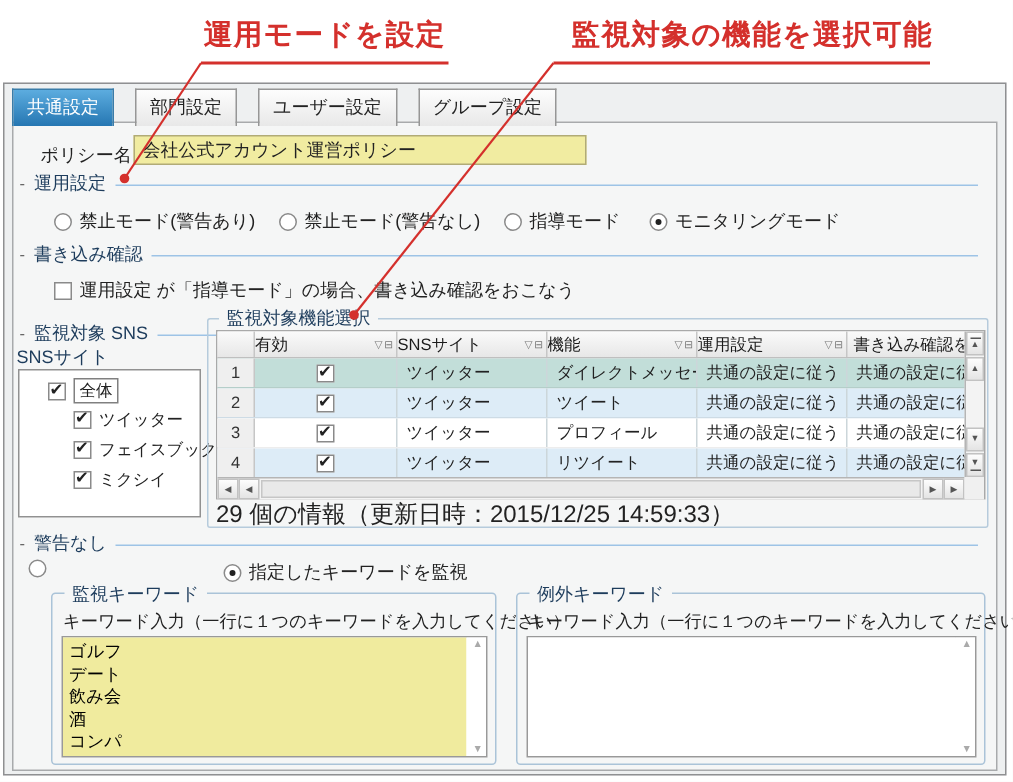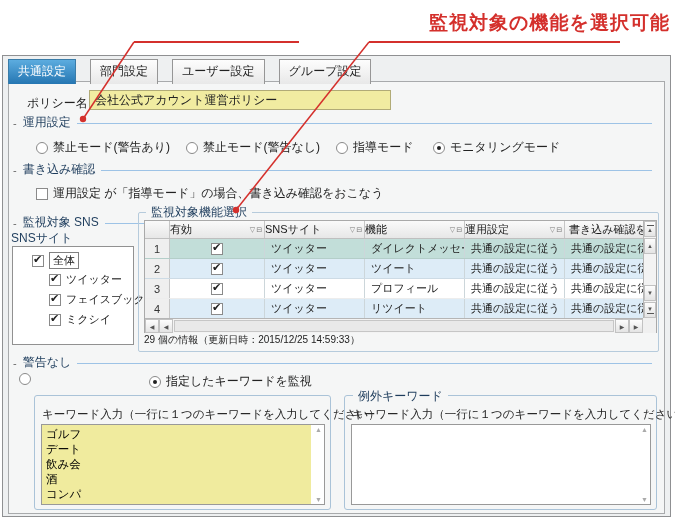--- a/index.html
+++ b/index.html
@@ -52,21 +52,21 @@
   .tcell { padding-left:6px; border-right:1px solid #ccd6da; display:flex; align-items:center; overflow:hidden; white-space:nowrap; flex:none; }
   .w-site { width:100px; } .w-feat { width:100px; } .w-op { width:100px; } .w-wc { width:79px; border-right:none; }
   .vscroll { position:absolute; right:0; top:0; width:13px; height:97px; border-left:1px solid #b5b5b5; background:#f3f3f3; display:flex; flex-direction:column; align-items:stretch; }
   .sbtn { height:16px; display:flex; flex-direction:column; align-items:center; justify-content:center; font-size:6px; color:#555; background:linear-gradient(#fdfdfd,#e4e4e4); border:1px solid #c2c2c2; margin-bottom:1px; flex:none; }
   .jbar { width:7px; height:1px; background:#555; margin-bottom:1px; }
   .vtrack { flex:1; }
   .hscroll { position:absolute; left:0; right:13px; top:97px; height:15px; background:#f3f3f3; border-top:1px solid #b5b5b5; display:flex; }
   .hbtn { width:14px; height:100%; display:flex; align-items:center; justify-content:center; font-size:6px; color:#555; background:linear-gradient(#fdfdfd,#e4e4e4); border:1px solid #c2c2c2; flex:none; }
   .hthumb { flex:1; margin:1px 1px; background:#e9e9e9; border:1px solid #c6c6c6; }
   .corner { position:absolute; right:0; top:97px; width:13px; height:15px; background:#f0f0f0; }
-  .status { position:absolute; left:135px; top:251px; font-size:10px; color:#222; white-space:nowrap; }
+  .status { position:absolute; left:135px; top:251px; font-size:16px; color:#222; white-space:nowrap; }
   
   .kwbox { position:absolute; top:313px; bottom:3px; border:1px solid #aac3d8; border-radius:3px; }
   .kwbox.watch { left:25px; width:297px; }
   .kwbox.exc { left:335px; width:313px; }
   .kwlegend { position:absolute; top:-8px; left:8px; background:#f5f6f6; padding:0 5px; color:#1d3c5c; font-size:12px; white-space:nowrap; }
   .kwlabel { position:absolute; left:7px; top:11px; font-size:11.5px; color:#222; white-space:nowrap; }
   .tawrap { position:absolute; left:6px; right:5px; top:28px; bottom:4px; border:1px solid #999; background:#fff;padding-left:24px; }
   .tawrap textarea { position:absolute; left:0; top:0; bottom:0; width:calc(100% - 13px); height:100%; border:none; resize:none; outline:none; padding:2px 4px; font:11.5px "Liberation Sans","DejaVu Sans",sans-serif; white-space:pre; overflow:hidden; }
   .ta-yellow { background:#f0eb9e; }
   .ta-white { background:#fff; }
@@ -75,22 +75,23 @@
   .tascroll .a.up { top:1px; } .tascroll .a.dn { bottom:1px; }
   
   .policy-label { position:absolute; left:18px; top:13px; }
   .policy-input { position:absolute; left:80px; top:8px; width:302px; height:20px; background:#f1eca1; border:1px solid #b1ab77; font:12px "Liberation Sans","DejaVu Sans",sans-serif; padding:0 5px; color:#222; outline:none; }
 </style>
 </head>
 <body>
 
 <div class="page">
 
+  <div class="ann-text" style="left:134px; top:10px; width:165px;">運用モードを設定</div>
   <div class="ann-underline" style="left:134px; top:41px; width:165px;"></div>
-  <div class="ann-text" style="left:376px; top:10px; width:251px;margin-left:48px;">監視対象の機能を選択可能</div>
+  <div class="ann-text" style="left:376px; top:10px; width:251px;">監視対象の機能を選択可能</div>
   <div class="ann-underline" style="left:369px; top:41px; width:251px;"></div>
   <svg class="overlay" viewBox="0 0 675 521">
     <line x1="134" y1="42" x2="83" y2="119" stroke="#d4302c" stroke-width="1.5"></line>
     <circle cx="83" cy="119" r="3.2" fill="#d4302c"></circle>
     <line x1="369" y1="42" x2="236" y2="210" stroke="#d4302c" stroke-width="1.5"></line>
     <circle cx="236" cy="210" r="3.2" fill="#d4302c"></circle>
   </svg>
 
   <div class="dialog">
 
@@ -301,20 +302,21 @@
       </div>
       <div class="ctl-row" style="left:10px; top:291px;">
         <span class="radio"></span>
       </div>
       <div class="ctl-row" style="left:140px; top:291px;justify-content:space-between;">
         <span class="radio on"></span>
         <span class="lbl">指定したキーワードを監視</span>
       </div>
 
       <div class="kwbox watch">
+        <div class="kwlegend">監視キーワード</div>
         <div class="kwlabel">キーワード入力（一行に１つのキーワードを入力してください）</div>
         <div class="tawrap">
           <textarea class="ta-yellow" spellcheck="false" style="">ゴルフ
 デート
 飲み会
 酒
 コンパ</textarea>
           <div class="tascroll">
             <span class="a up">▲</span>
             <span class="a dn">▼</span>

